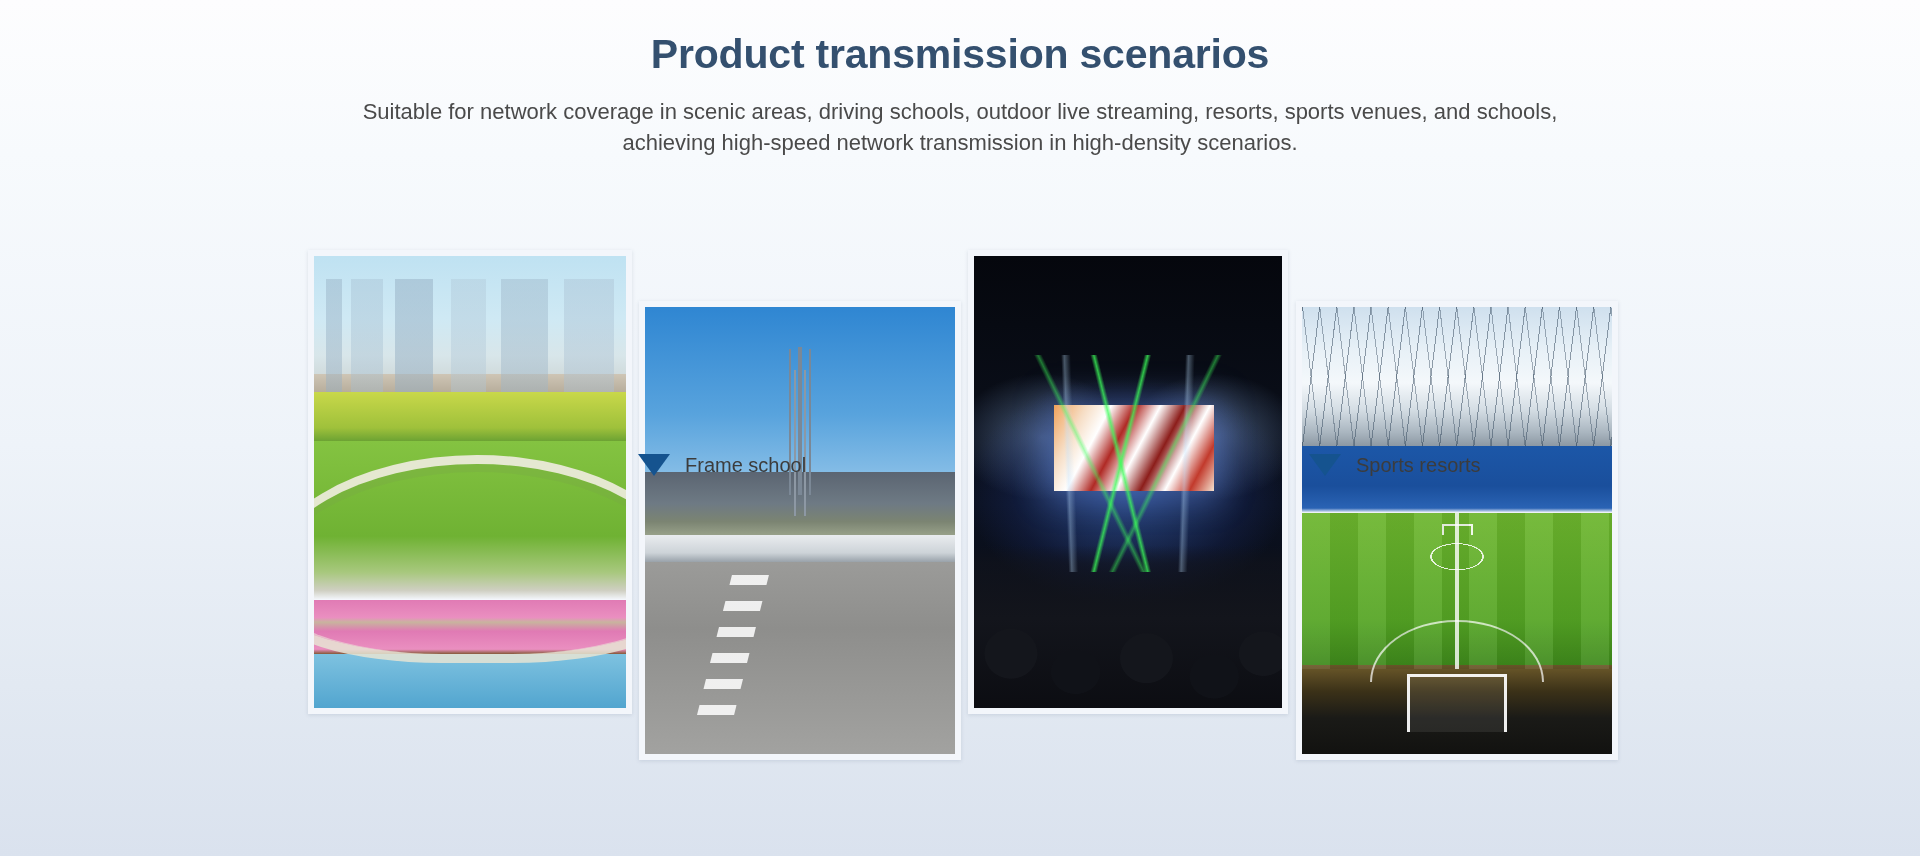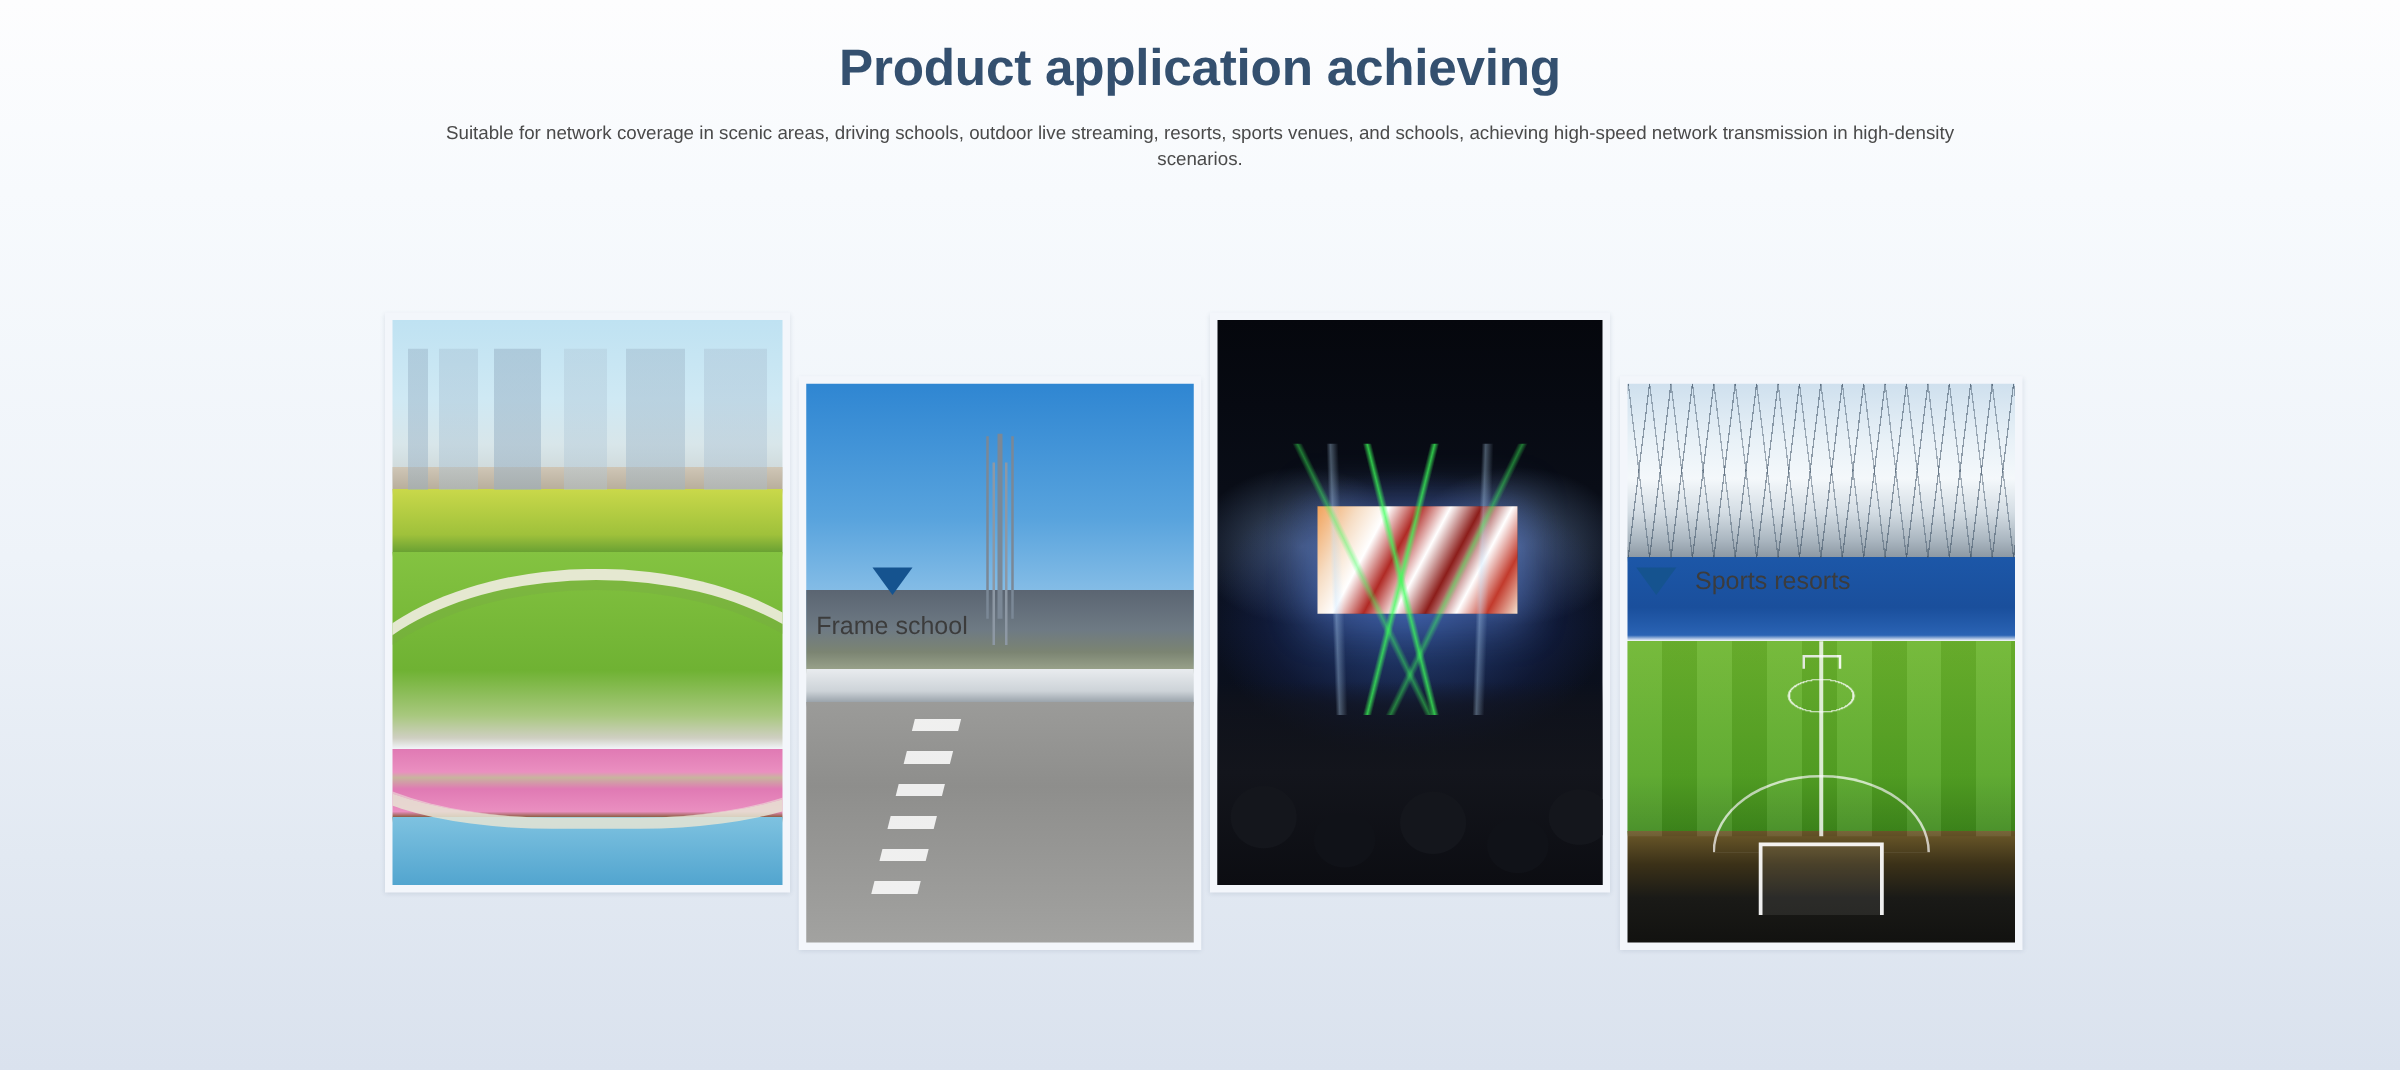--- a/index.html
+++ b/index.html
@@ -28,21 +28,21 @@
     font-size: 41px;
     font-weight: bold;
     color: #34506f;
     letter-spacing: -0.2px;
     line-height: 1.2;
   }
 
   .page-subtitle {
     margin: 18px auto 0 auto;
     max-width: 1300px;
-    font-size: 15px;
+    font-size: 22px;
     line-height: 1.38;
     color: #4a4a4a;
     font-weight: 400;
     padding: 0 20px;
   }
 
   
   .gallery {
     position: absolute;
     left: 0;
@@ -90,21 +90,21 @@
   .tri {
     width: 0; height: 0;
     flex: none;
   }
   .tri-down {
     border-left: 16px solid transparent;
     border-right: 16px solid transparent;
     border-top: 22px solid #15538f;
   }
 
-  .label-frame-school { left: 653px; top: 258px; flex-direction: column; }
+  .label-frame-school { left: 638px; top: 258px; }
   .label-sports-venues { left: 1309px; top: 258px; }
 
   
 
   
   .ph-scenic {
     background:
       
       linear-gradient(to bottom,
         rgba(0,0,0,0) 0%, rgba(0,0,0,0) 88%,
@@ -313,21 +313,21 @@
     left: 45%; top: 48.5%;
     width: 10%; height: 2.4%;
     border: 2px solid rgba(255,255,255,.9);
     border-bottom: none;
   }
 </style>
 </head>
 <body>
 
 <div class="header">
-  <h1 class="page-title">Product application achieving</h1>
+  <h1 class="page-title">Product transmission scenarios</h1>
   <p class="page-subtitle">Suitable for network coverage in scenic areas, driving schools, outdoor live streaming, resorts, sports venues, and schools, achieving high-speed network transmission in high-density scenarios.</p>
 </div>
 
 <div class="gallery">
 
   <div class="card card-1">
     <div class="card-photo ph-scenic"></div>
   </div>
 
   <div class="card card-2">

